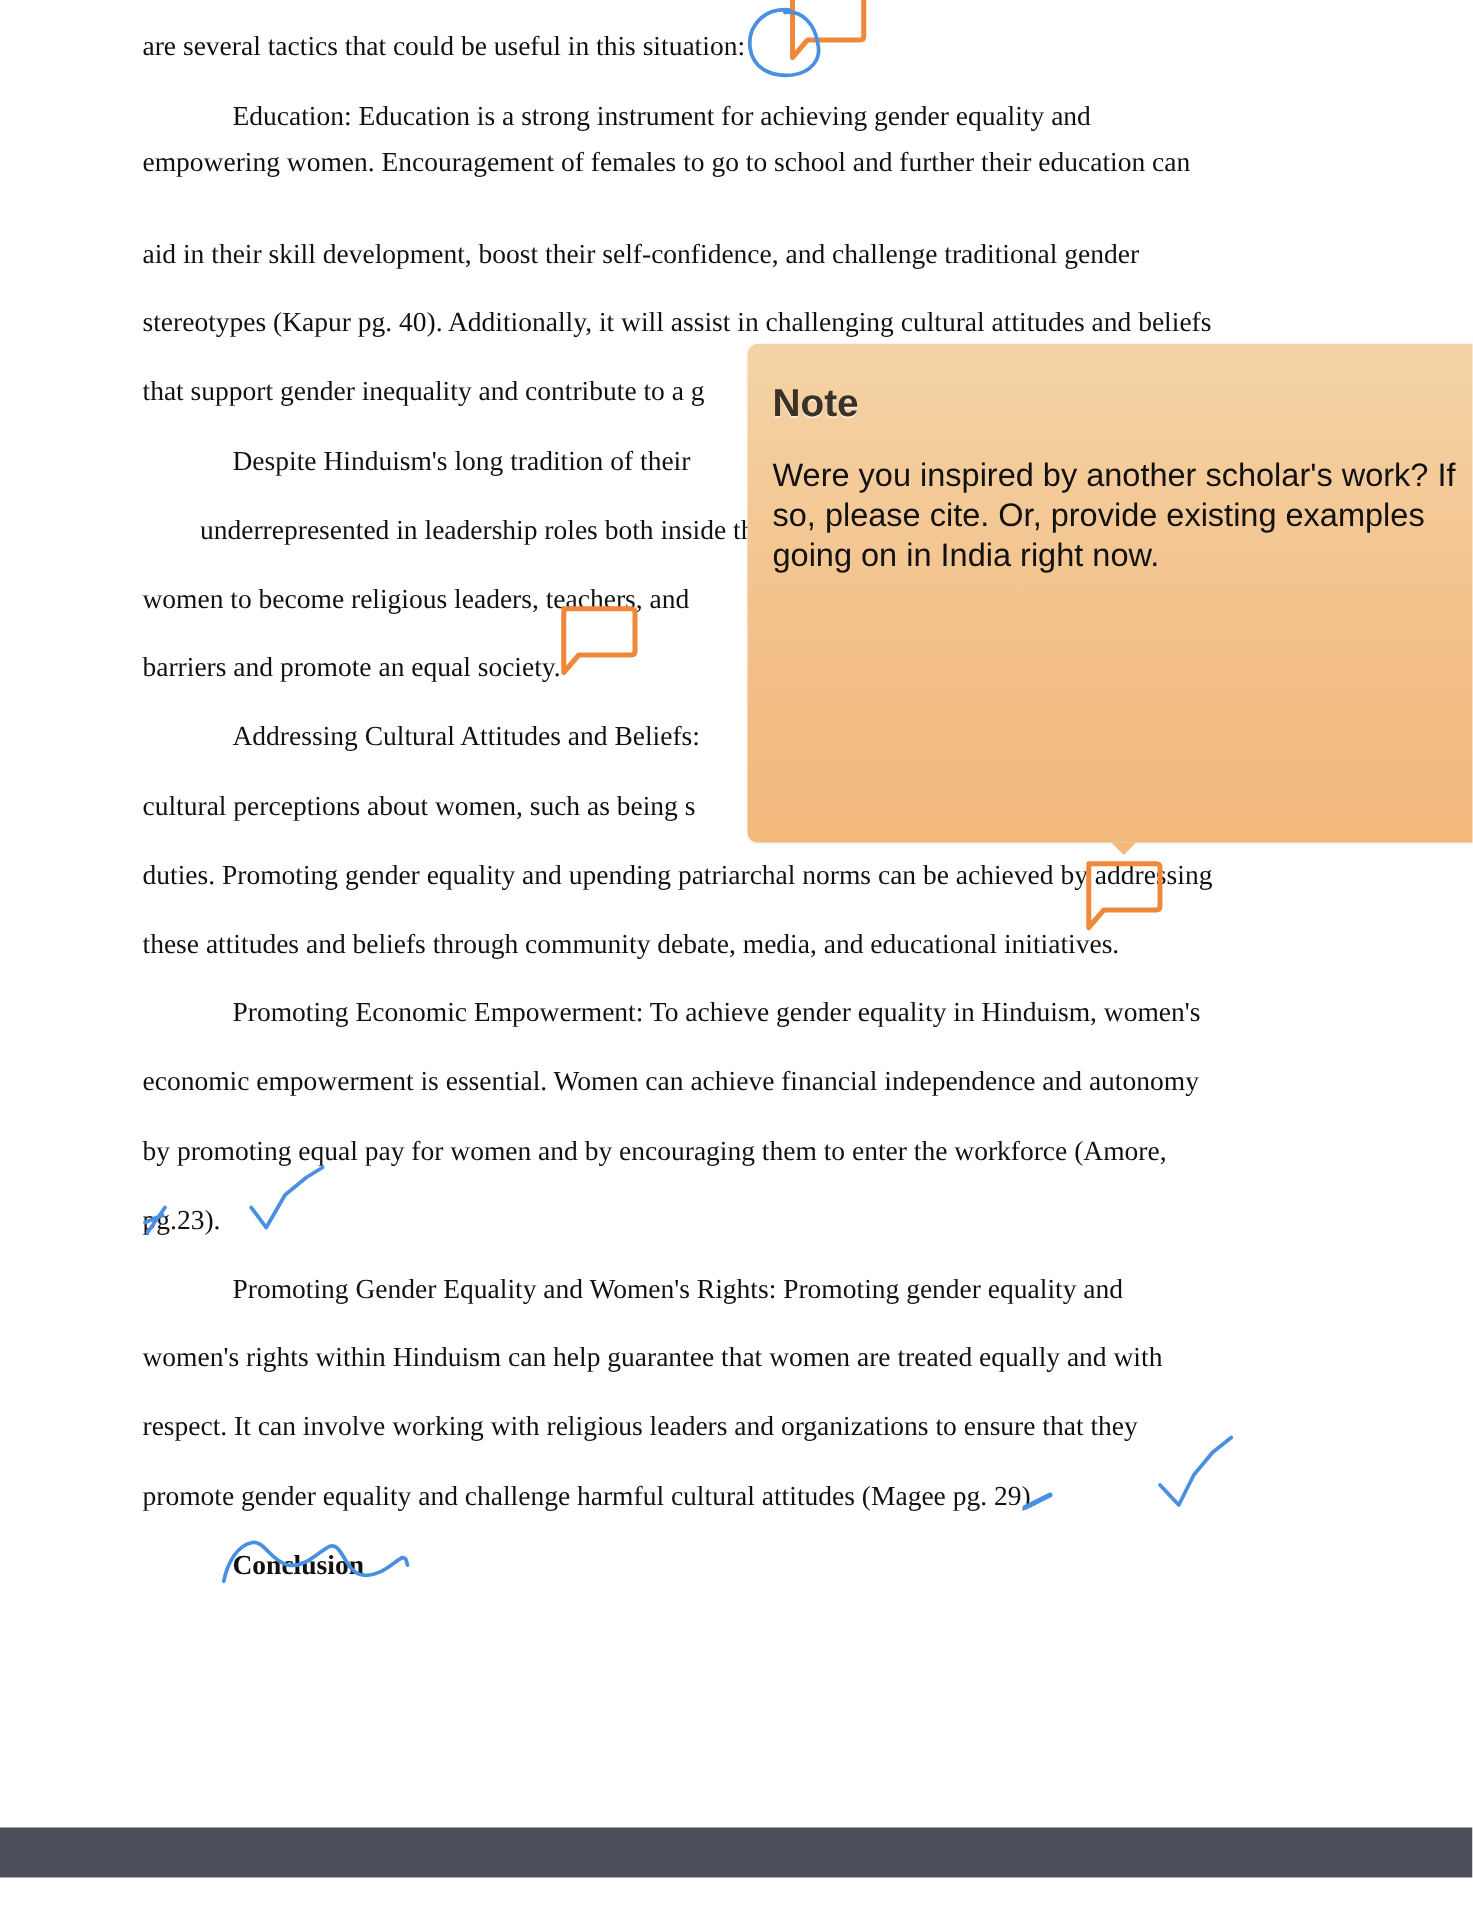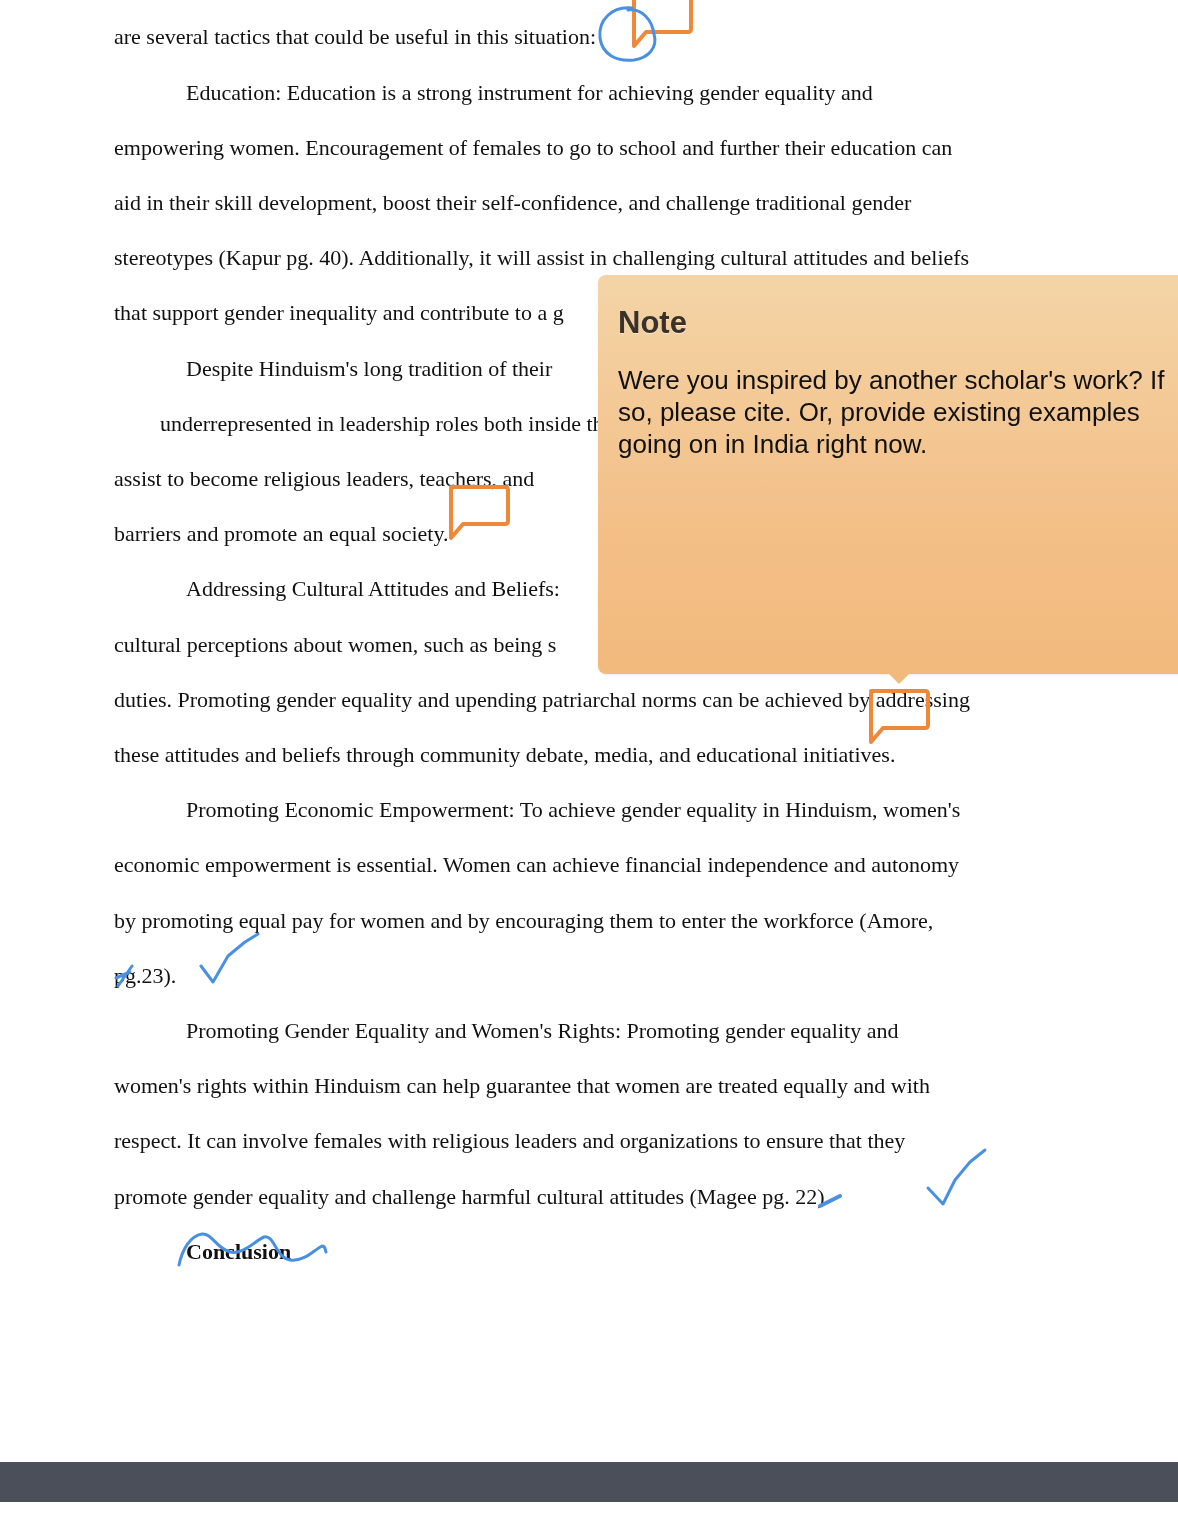--- a/index.html
+++ b/index.html
@@ -76,40 +76,40 @@
     background: #4b4f59;
   }
 </style>
 </head>
 <body>
 
 <div class="page">
   <div id="lines">
       <div class="line" style="top: 24px;">are several tactics that could be useful in this situation:</div>
       <div class="line indent" style="top: 80px;">Education: Education is a strong instrument for achieving gender equality and</div>
-      <div class="line" style="top: 135px; text-align: center;">empowering women. Encouragement of females to go to school and further their education can</div>
+      <div class="line" style="top: 117px; text-align: center;">empowering women. Encouragement of females to go to school and further their education can</div>
       <div class="line" style="top: 190px;">aid in their skill development, boost their self-confidence, and challenge traditional gender</div>
       <div class="line" style="top: 245px;">stereotypes (Kapur pg. 40). Additionally, it will assist in challenging cultural attitudes and beliefs</div>
       <div class="line" style="top: 300px;">that support gender inequality and contribute to a g</div>
       <div class="line indent" style="top: 356px;">Despite Hinduism's long tradition of their</div>
       <div class="line" style="top: 411px; margin-left: 46px;">underrepresented in leadership roles both inside th</div>
-      <div class="line" style="top: 466px;">assist to become religious leaders, teachers, and</div>
+      <div class="line" style="top: 466px;">women to become religious leaders, teachers, and</div>
       <div class="line" style="top: 521px;">barriers and promote an equal society.</div>
       <div class="line indent" style="top: 576px;">Addressing Cultural Attitudes and Beliefs:</div>
       <div class="line" style="top: 632px;">cultural perceptions about women, such as being s</div>
       <div class="line" style="top: 687px;">duties. Promoting gender equality and upending patriarchal norms can be achieved by addressing</div>
       <div class="line" style="top: 742px;">these attitudes and beliefs through community debate, media, and educational initiatives.</div>
       <div class="line indent" style="top: 797px;">Promoting Economic Empowerment: To achieve gender equality in Hinduism, women's</div>
       <div class="line" style="top: 852px;">economic empowerment is essential. Women can achieve financial independence and autonomy</div>
       <div class="line" style="top: 908px;">by promoting equal pay for women and by encouraging them to enter the workforce (Amore,</div>
       <div class="line" style="top: 963px;">pg.23).</div>
       <div class="line indent" style="top: 1018px;">Promoting Gender Equality and Women's Rights: Promoting gender equality and</div>
       <div class="line" style="top: 1073px;">women's rights within Hinduism can help guarantee that women are treated equally and with</div>
-      <div class="line" style="top: 1128px;">respect. It can involve females with religious leaders and organizations to ensure that they</div>
-      <div class="line" style="top: 1184px;">promote gender equality and challenge harmful cultural attitudes (Magee pg. 22).</div>
+      <div class="line" style="top: 1128px;">respect. It can involve working with religious leaders and organizations to ensure that they</div>
+      <div class="line" style="top: 1184px;">promote gender equality and challenge harmful cultural attitudes (Magee pg. 29).</div>
       <div class="line indent bold" style="top: 1239px;">Conclusion</div>
     </div>
 </div>
 
 <div class="note-popup">
   <div class="note-title">Note</div>
   <div class="note-body">Were you inspired by another scholar's work?  If so, please cite.  Or, provide existing examples going on in India right now.</div>
 </div>
 <div class="note-tail"></div>
 

